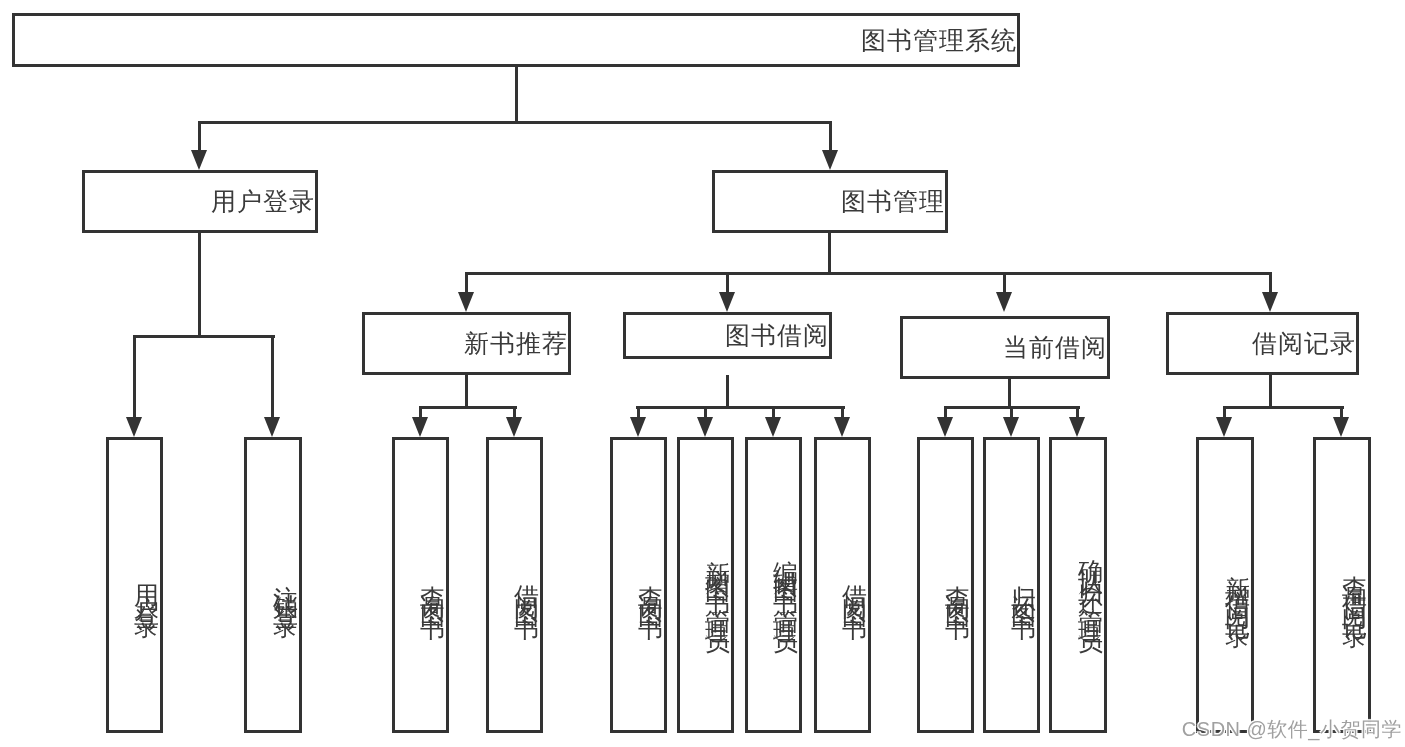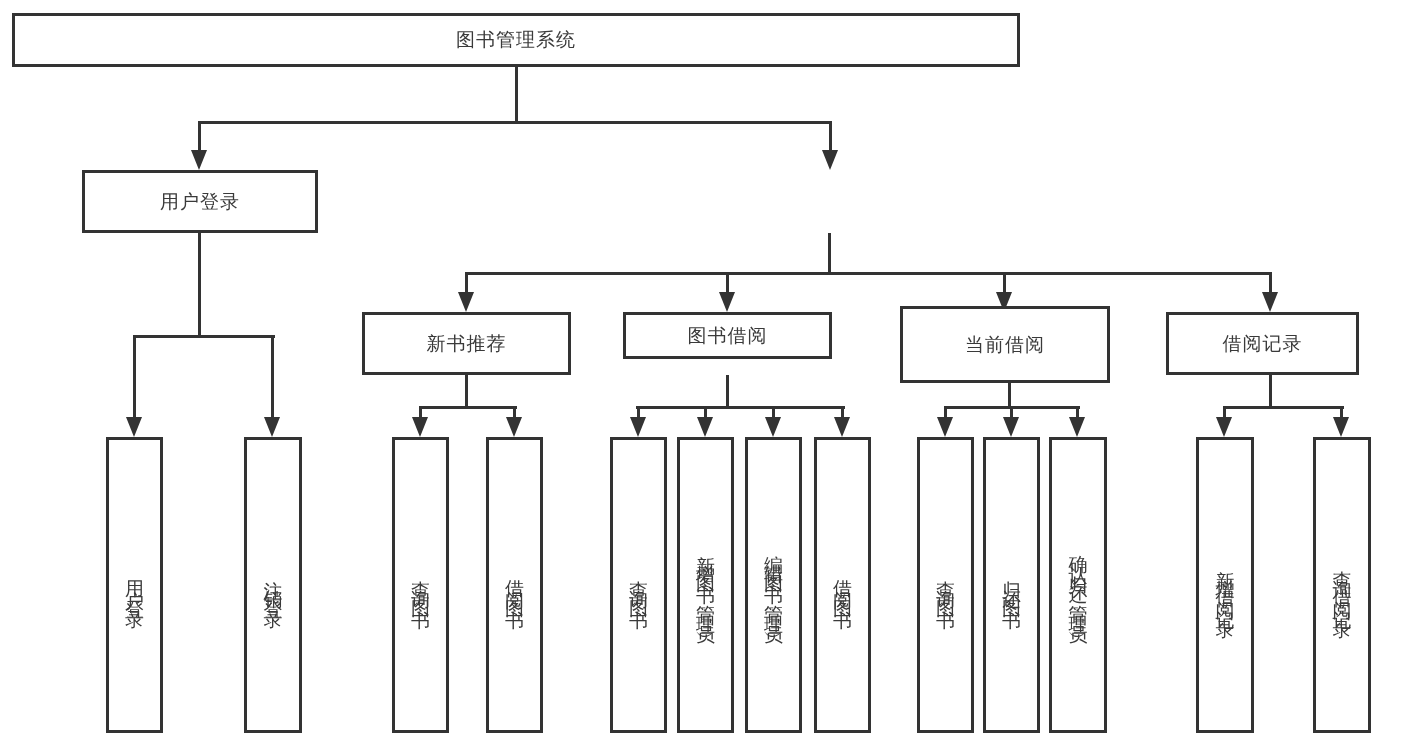--- a/index.html
+++ b/index.html
@@ -15,23 +15,23 @@
     background:var(--background);
     font-family:"Liberation Sans","DejaVu Sans",sans-serif;
     overflow:hidden;
   }
   
   .box{
     position:absolute;
     box-sizing:border-box;
     background:#ffffff;
     border:3px solid var(--line);
-    display:flex;align-items:center;justify-content:center;
+    display:flex;align-items:center;justify-content:flex-end;
     color:var(--text);
-    font-size:19px;
+    font-size:25px;
     letter-spacing:1px;
     z-index:2;
     font-family:Liberation Serif, serif;
   }
   .leaf span{
     writing-mode:vertical-rl;
     text-orientation:mixed;
     letter-spacing:10px;
     line-height:1.15;
     white-space:nowrap;
@@ -76,20 +76,23 @@
       <i class="hd"></i>
     </div>
   <div class="ar" style="left:822px;top:121px;height:49px">
       <i class="sh"></i>
       <i class="hd"></i>
     </div>
 
   <div class="box" style="left:82px;top:170px;width:236px;height:63px">
     <span>用户登录</span>
   </div>
+  <div class="box" style="left:712px;top:170px;width:236px;height:63px">
+    <span>图书管理</span>
+  </div>
 
   <div class="vl" style="left:198px;top:233px;height:104px"></div>
   <div class="hl" style="left:133px;top:335px;width:142px"></div>
   <div class="ar" style="left:126px;top:335px;height:102px">
       <i class="sh"></i>
       <i class="hd"></i>
     </div>
   <div class="ar" style="left:264px;top:335px;height:102px">
       <i class="sh"></i>
       <i class="hd"></i>
@@ -120,21 +123,21 @@
   <div class="box leaf" style="left:244px;top:437px;width:58px;height:296px">
     <span>注销登录</span>
   </div>
 
   <div class="box" style="left:362px;top:312px;width:209px;height:63px">
     <span>新书推荐</span>
   </div>
   <div class="box" style="left:623px;top:312px;width:209px;height:47px">
     <span>图书借阅</span>
   </div>
-  <div class="box" style="left:900px;top:306px;width:210px;height:77px">
+  <div class="box" style="left:900px;top:316px;width:210px;height:63px">
     <span>当前借阅</span>
   </div>
   <div class="box" style="left:1166px;top:312px;width:193px;height:63px">
     <span>借阅记录</span>
   </div>
 
   <div class="vl" style="left:465px;top:375px;height:34px"></div>
   <div class="hl" style="left:419px;top:406px;width:98px"></div>
   <div class="ar" style="left:412px;top:406px;height:31px">
       <i class="sh"></i>
@@ -220,14 +223,15 @@
     <span>确认归还（管理员）</span>
   </div>
 
   <div class="box leaf" style="left:1196px;top:437px;width:58px;height:296px">
     <span>新增借阅记录</span>
   </div>
   <div class="box leaf" style="left:1313px;top:437px;width:58px;height:296px">
     <span>查询借阅记录</span>
   </div>
 
+  <div class="watermark">CSDN @软件_小贺同学</div>
 
 </div>
 
 </body></html>

